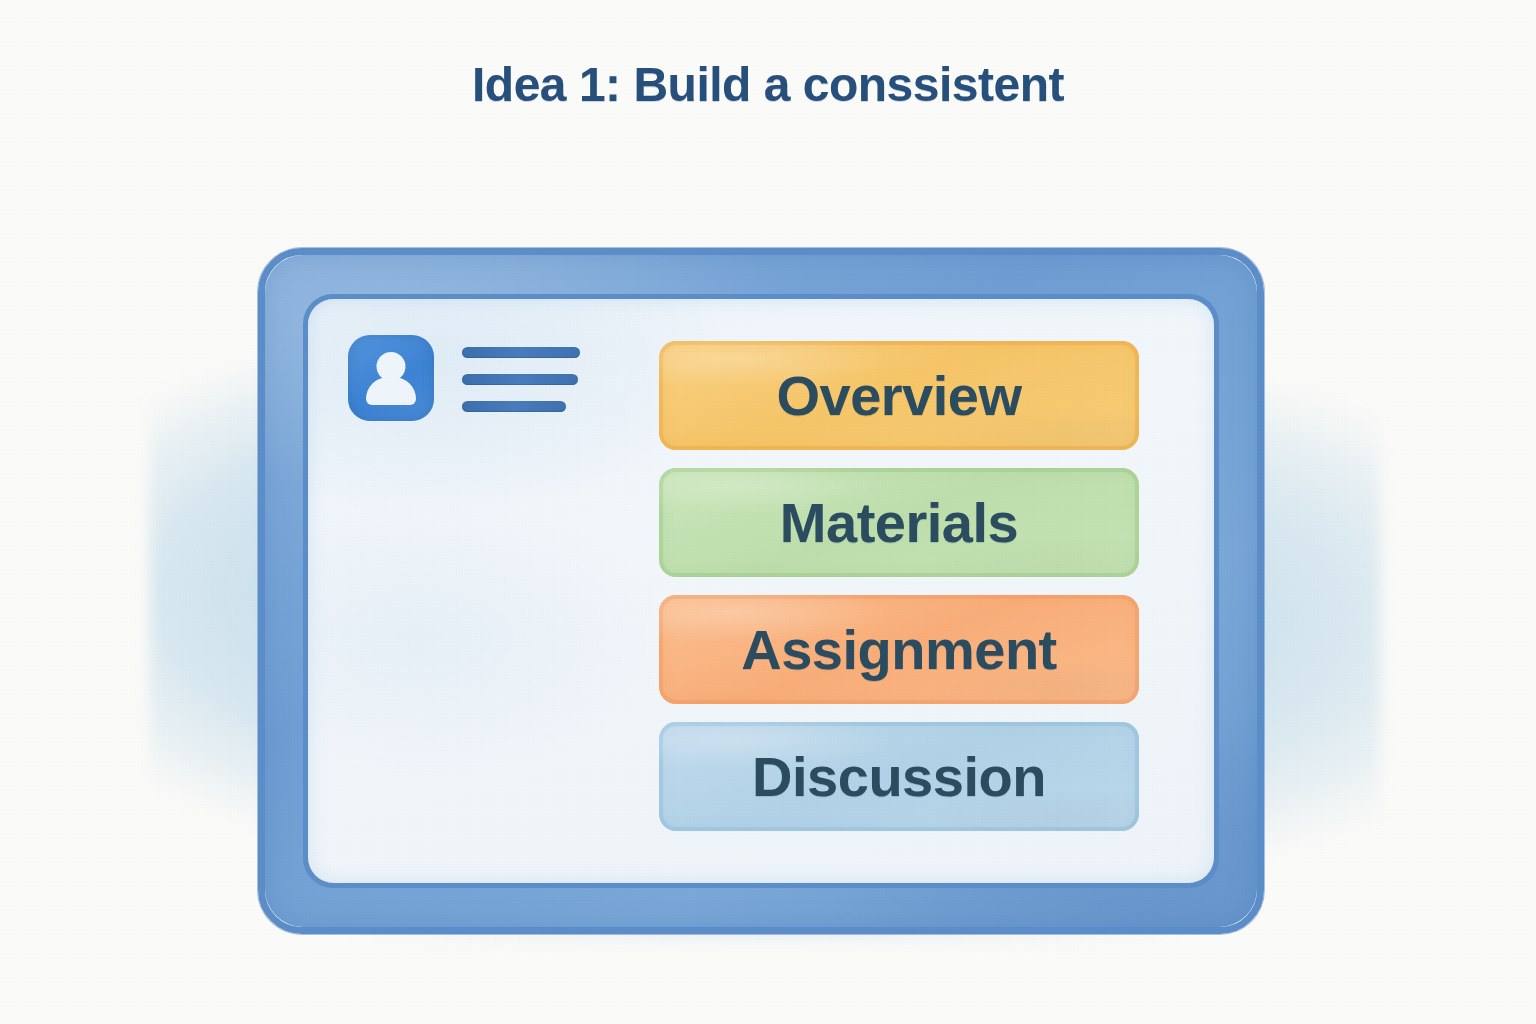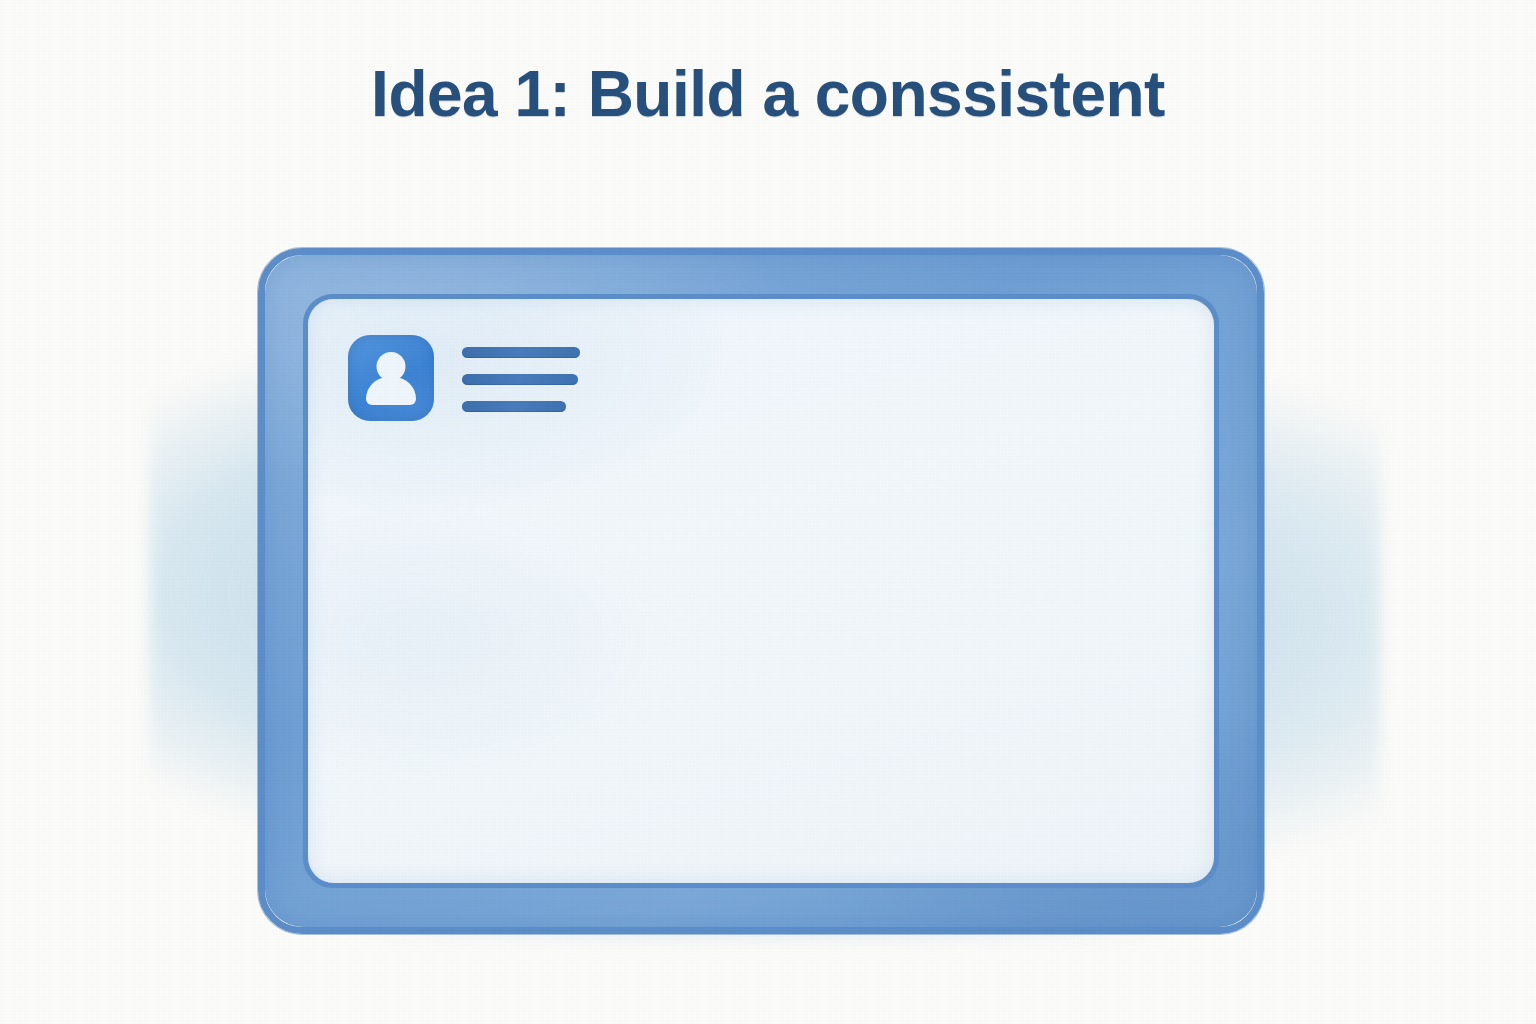--- a/index.html
+++ b/index.html
@@ -32,21 +32,21 @@
   #title-block {
     position: absolute;
     top: 58px;
     left: 0;
     width: 1536px;
     text-align: center;
     z-index: 20;
   }
   .title-line {
     color: #27507c;
-    font-size: 64px;
+    font-size: 48px;
     font-weight: 700;
     line-height: 1.13;
     letter-spacing: -0.5px;
     text-shadow: 0 1px 0 rgba(39,80,124,.22);
   }
 
   
   #bg-wash {
     position: absolute;
     left: 150px;
@@ -266,16 +266,35 @@
         <div class="av-head"></div>
         <div class="av-body"></div>
       </div>
       <div id="header-lines">
         <div class="header-line l1"></div>
         <div class="header-line l2"></div>
         <div class="header-line l3"></div>
       </div>
     </div>
 
+    <div id="nav-list">
+
+      <div class="nav-button c-yellow">
+        <span class="nav-label">Overview</span>
+      </div>
+
+      <div class="nav-button c-green">
+        <span class="nav-label">Materials</span>
+      </div>
+
+      <div class="nav-button c-orange">
+        <span class="nav-label">Assignment</span>
+      </div>
+
+      <div class="nav-button c-blue">
+        <span class="nav-label">Discussion</span>
+      </div>
+
+    </div>
   </div>
 </div>
 
 <div id="paper-grain"></div>
 
 </body></html>

